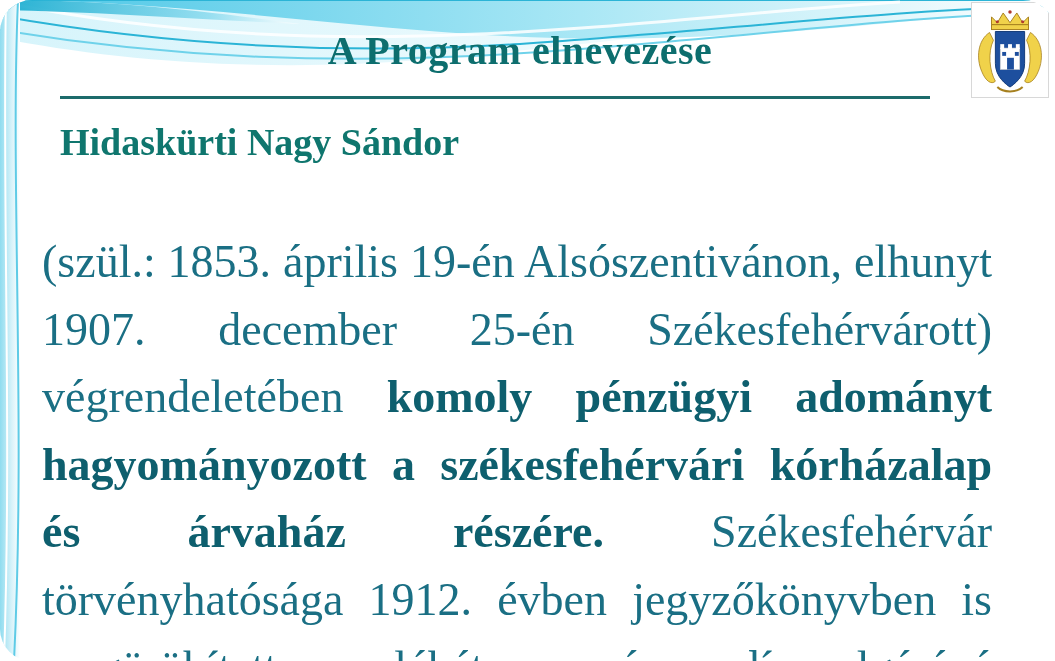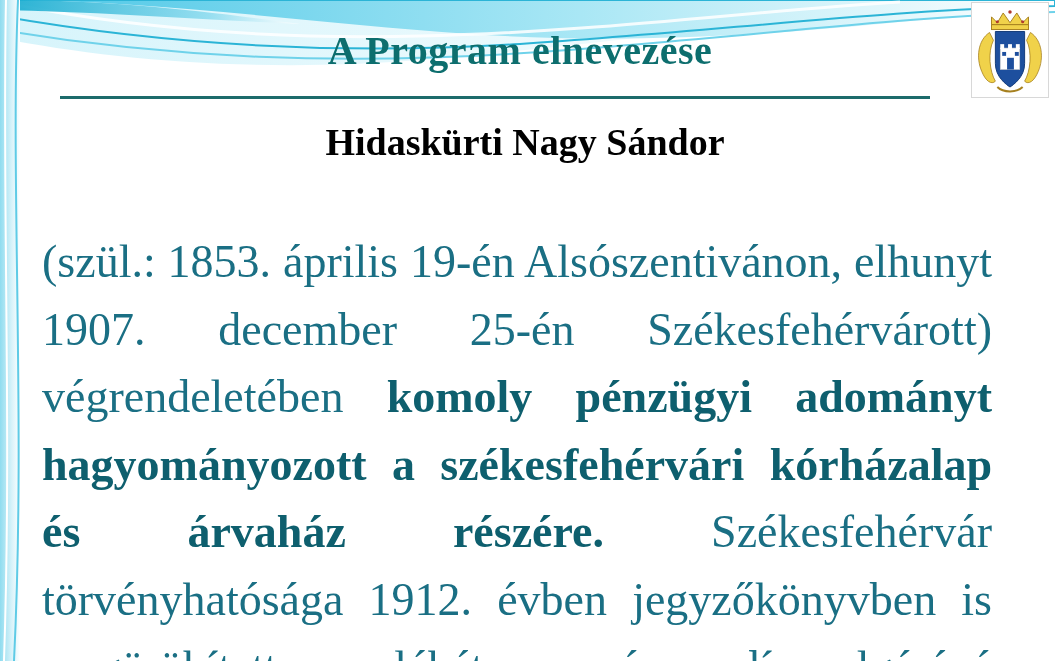--- a/index.html
+++ b/index.html
@@ -13,20 +13,21 @@
     font-family: "Liberation Serif", serif;
     overflow: hidden;
   }
 
   .slide {
     position: relative;
     width: 1055px;
     height: 661px;
     background: #ffffff;
     overflow: hidden;
+    border-radius: 32px;
   }
 
   
   .top-decor {
     position: absolute;
     top: 0;
     left: 0;
     width: 1055px;
     height: 120px;
     pointer-events: none;
@@ -76,24 +77,23 @@
     height: 3px;
     background: #1c6b6b;
   }
 
   
   .subtitle {
     position: absolute;
     top: 122px;
     left: 60px;
     width: 930px;
-    text-align: center;
     font-size: 38px;
     font-weight: bold;
-    color: #000000;
+    color: #0f766e;
     line-height: 1.1;
   }
 
   
   .body-text {
     position: absolute;
     top: 228px;
     left: 42px;
     width: 950px;
     font-size: 46px;

